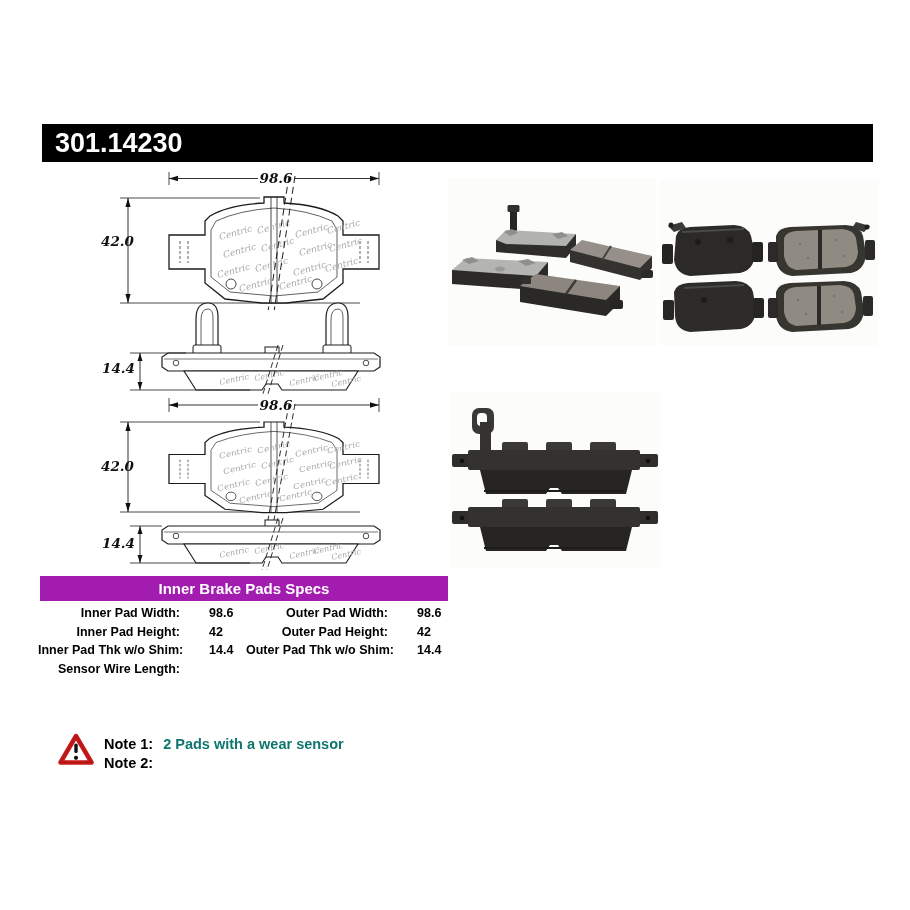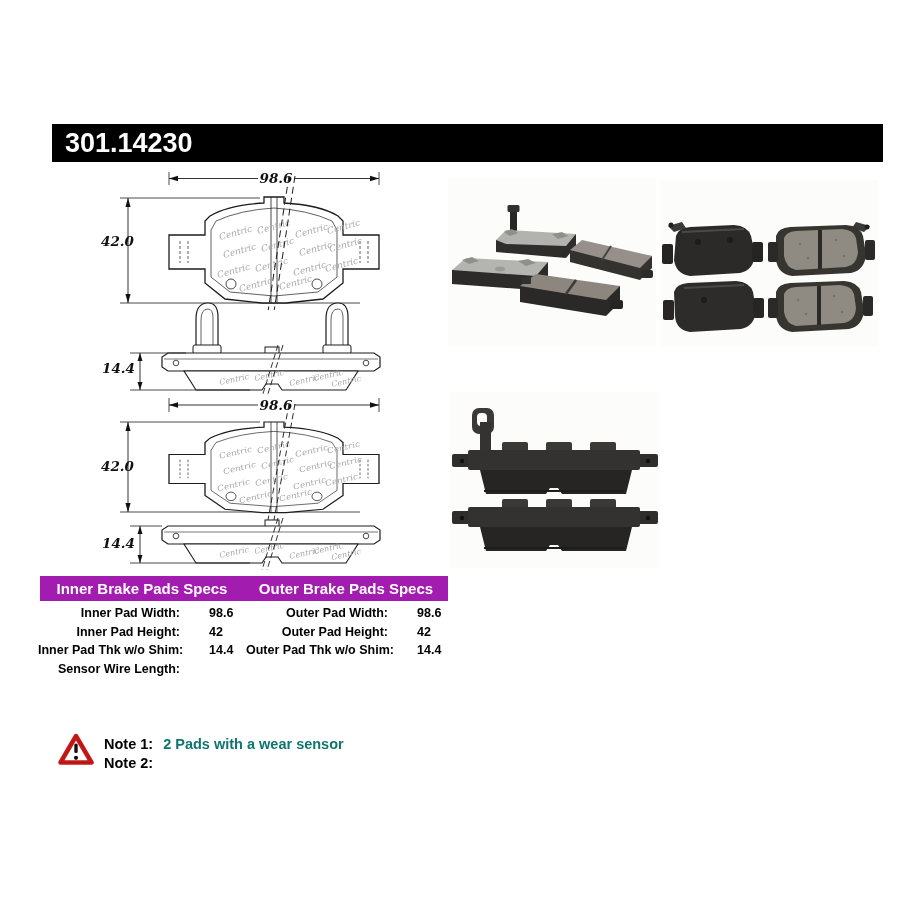--- a/index.html
+++ b/index.html
@@ -1,19 +1,19 @@
 <!DOCTYPE html>
 <html><head>
 <meta charset="utf-8">
 <style>
   html,body{margin:0;padding:0;background:#fff;}
   .page{position:relative;width:910px;height:910px;background:#ffffff;overflow:hidden;
         font-family:"Liberation Sans",sans-serif;}
   
-  .header-bar{position:absolute;left:52px;top:124px;width:831px;height:38px;background:#000;
+  .header-bar{position:absolute;left:42px;top:124px;width:831px;height:38px;background:#000;
               display:flex;align-items:center;justify-content:space-between;}
   .part-number{color:#fff;font-size:27px;font-weight:bold;padding-left:13px;letter-spacing:0px;}
   .product-type{color:#fff;font-size:27px;font-weight:bold;padding-right:20px;}
   
   .drw{position:absolute;}
   .dim-text{font-family:"DejaVu Serif",serif;font-style:italic;font-weight:bold;font-size:13.5px;fill:#111;}
   .ln{stroke:#1c1c1c;fill:none;}
   
   .spec-bar{position:absolute;left:40px;top:576px;width:408px;height:25px;background:#a21caf;
             display:flex;align-items:center;}
@@ -243,21 +243,20 @@
       <rect x="18" y="58" width="172" height="20" rx="2" fill="#333230"></rect>
       <circle cx="12" cy="69" r="2.2" fill="#111"></circle>
       <circle cx="198" cy="69" r="2.2" fill="#111"></circle>
       <path d="M30,78 L182,78 L176,102 L112,102 L108,96 L100,96 L96,102 L36,102 Z" fill="#262523"></path>
       <path d="M34,99 L174,99" stroke="#1d1c1b" stroke-width="2" fill="none"></path>
     </g>
   </svg>
 
   <div class="spec-bar">
     <span class="half">Inner Brake Pads Specs</span>
-    <span class="half">Outer Brake Pads Specs</span>
   </div>
 
   <div class="spec-col inner">
     <div class="spec-row">
       <span class="spec-label">Inner Pad Width:</span>
       <span class="spec-value">98.6</span>
     </div>
     <div class="spec-row">
       <span class="spec-label">Inner Pad Height:</span>
       <span class="spec-value">42</span>

